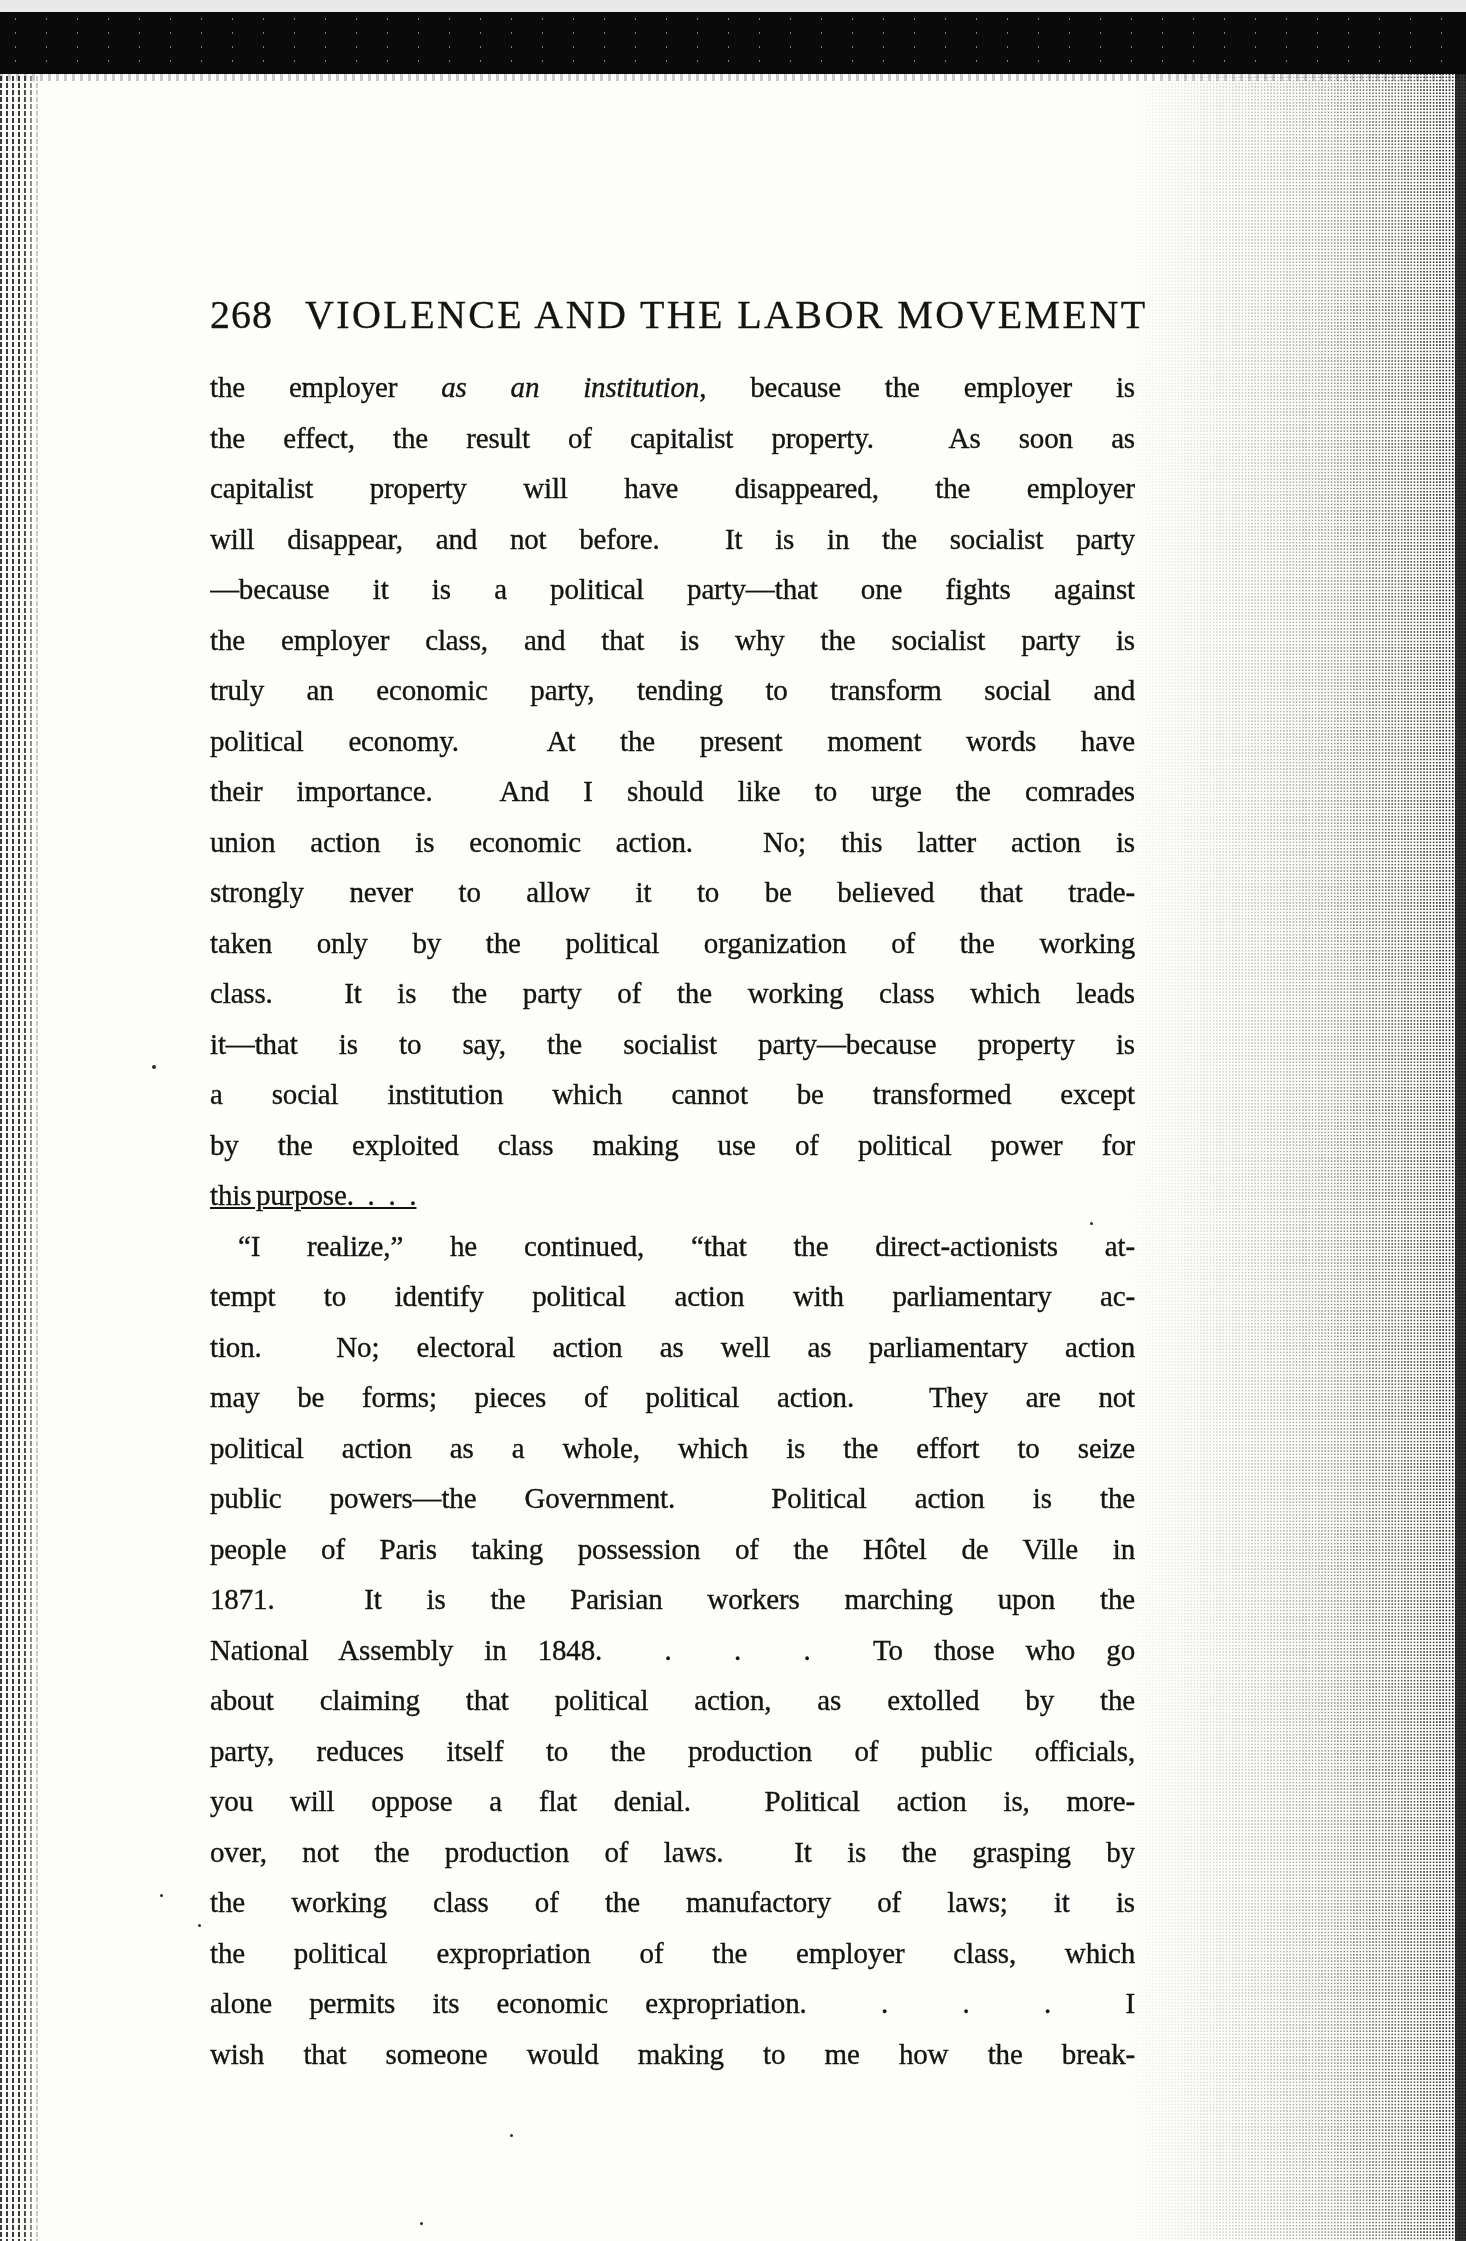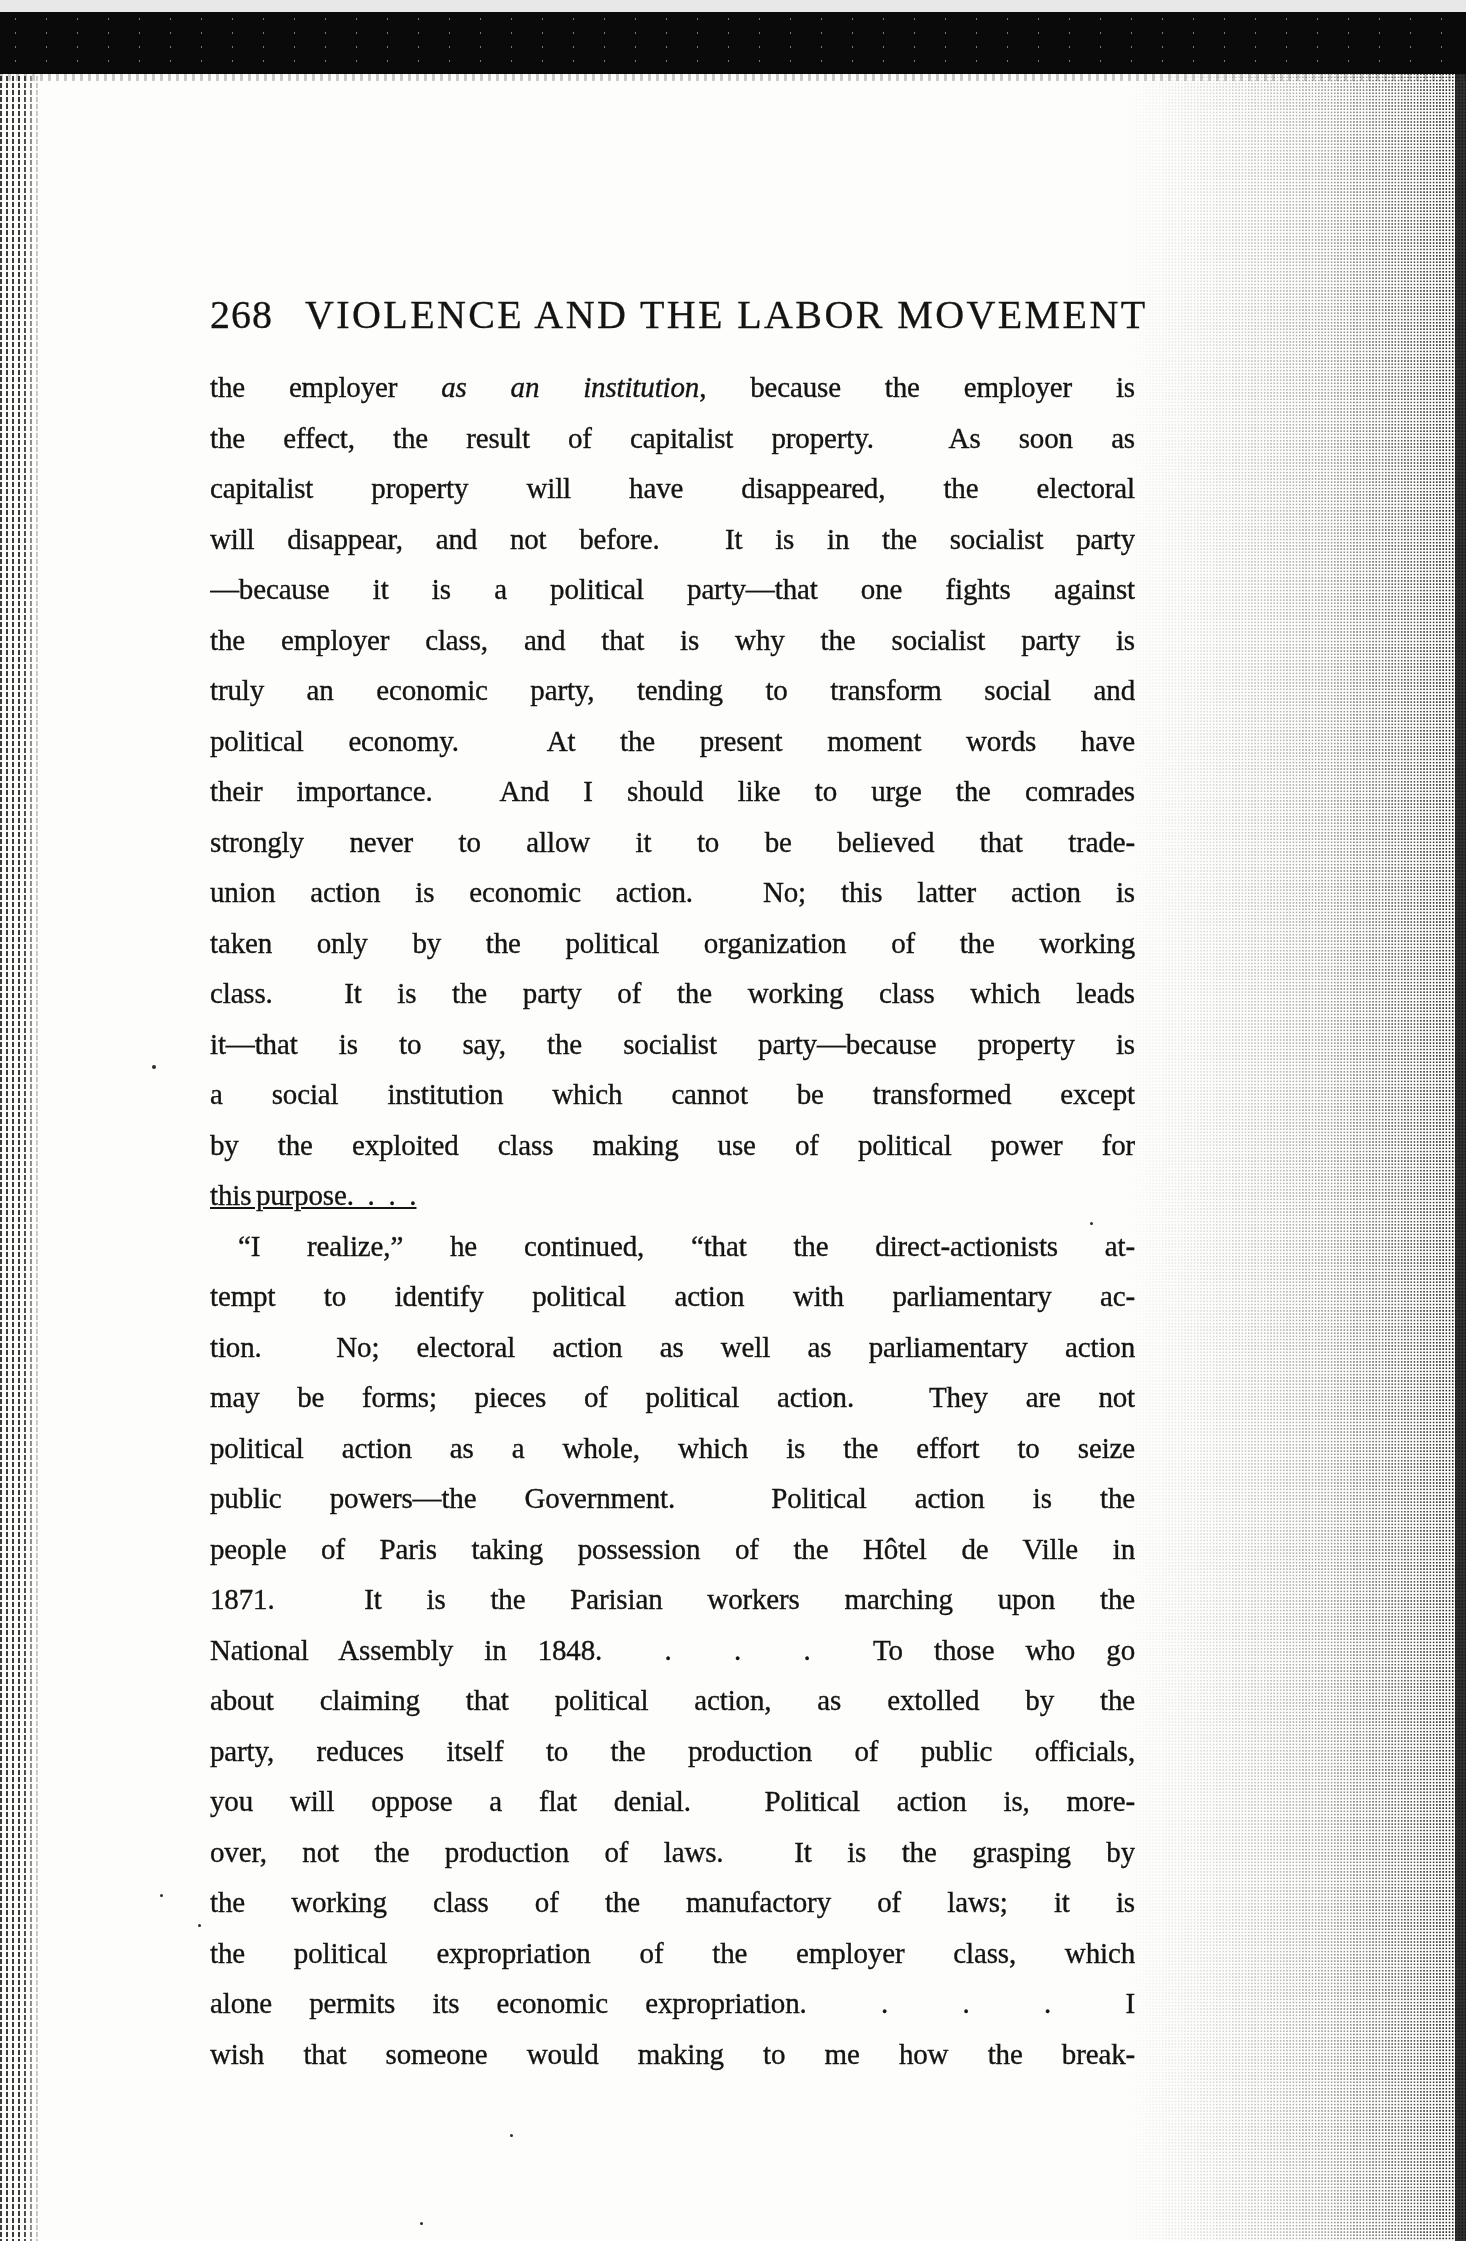--- a/index.html
+++ b/index.html
@@ -94,29 +94,29 @@
   <div class="speck" style="left:1090px;top:1210px;width:3px;height:3px;"></div>
   <div class="speck" style="left:420px;top:2210px;width:3px;height:3px;"></div>
 
   <div class="running-head">
     <span class="folio">268</span><span class="head-title">VIOLENCE AND THE LABOR MOVEMENT</span>
   </div>
 
   <div class="page-body">
       <div class="line"><span>the employer </span><span class="it">as an institution</span><span>, because the employer is</span></div>
       <div class="line"><span>the effect, the result of capitalist property.&nbsp; As soon as</span></div>
-      <div class="line"><span>capitalist property will have disappeared, the electoral</span></div>
+      <div class="line"><span>capitalist property will have disappeared, the employer</span></div>
       <div class="line"><span>will disappear, and not before.&nbsp; It is in the socialist party</span></div>
       <div class="line"><span>—because it is a political party—that one fights against</span></div>
       <div class="line"><span>the employer class, and that is why the socialist party is</span></div>
       <div class="line"><span>truly an economic party, tending to transform social and</span></div>
       <div class="line"><span>political economy.&nbsp; At the present moment words have</span></div>
       <div class="line"><span>their importance.&nbsp; And I should like to urge the comrades</span></div>
+      <div class="line"><span>union action is economic action.&nbsp; No; this latter action is</span></div>
       <div class="line"><span>strongly never to allow it to be believed that trade-</span></div>
-      <div class="line"><span>union action is economic action.&nbsp; No; this latter action is</span></div>
       <div class="line"><span>taken only by the political organization of the working</span></div>
       <div class="line"><span>class.&nbsp; It is the party of the working class which leads</span></div>
       <div class="line"><span>it—that is to say, the socialist party—because property is</span></div>
       <div class="line"><span>a social institution which cannot be transformed except</span></div>
       <div class="line"><span>by the exploited class making use of political power for</span></div>
       <div class="line end"><span>this purpose.&nbsp;&nbsp;&nbsp;.&nbsp;&nbsp;&nbsp;.&nbsp;&nbsp;&nbsp;.</span></div>
       <div class="line indent"><span>“I realize,” he continued, “that the direct-actionists at-</span></div>
       <div class="line"><span>tempt to identify political action with parliamentary ac-</span></div>
       <div class="line"><span>tion.&nbsp; No; electoral action as well as parliamentary action</span></div>
       <div class="line"><span>may be forms; pieces of political action.&nbsp; They are not</span></div>

